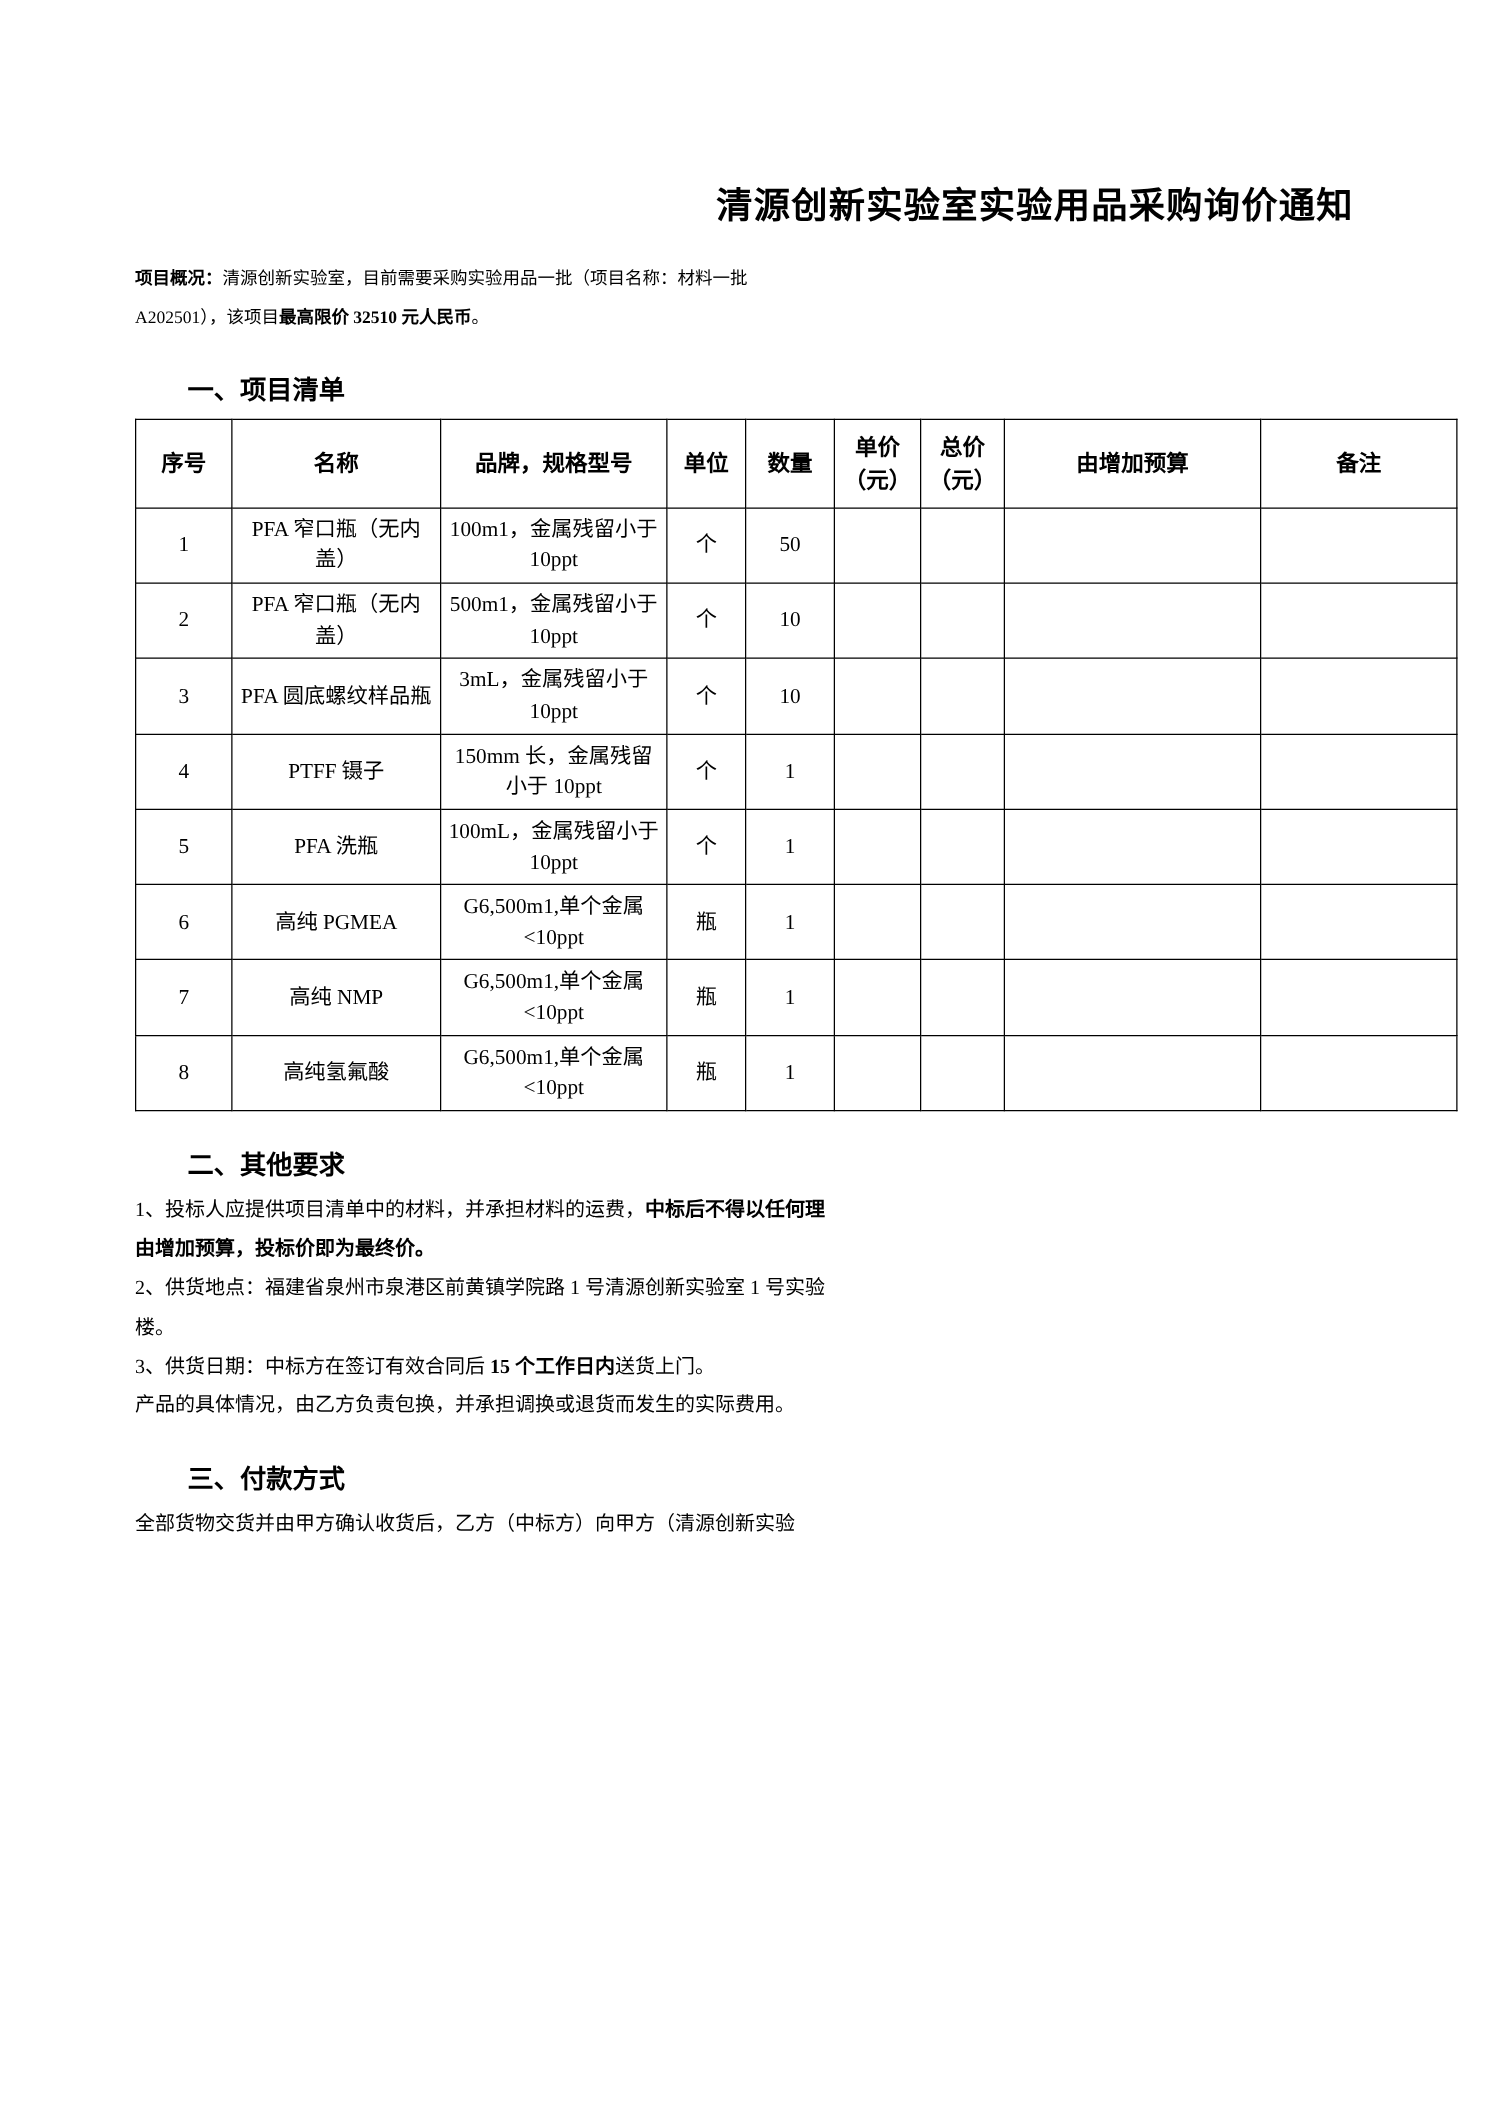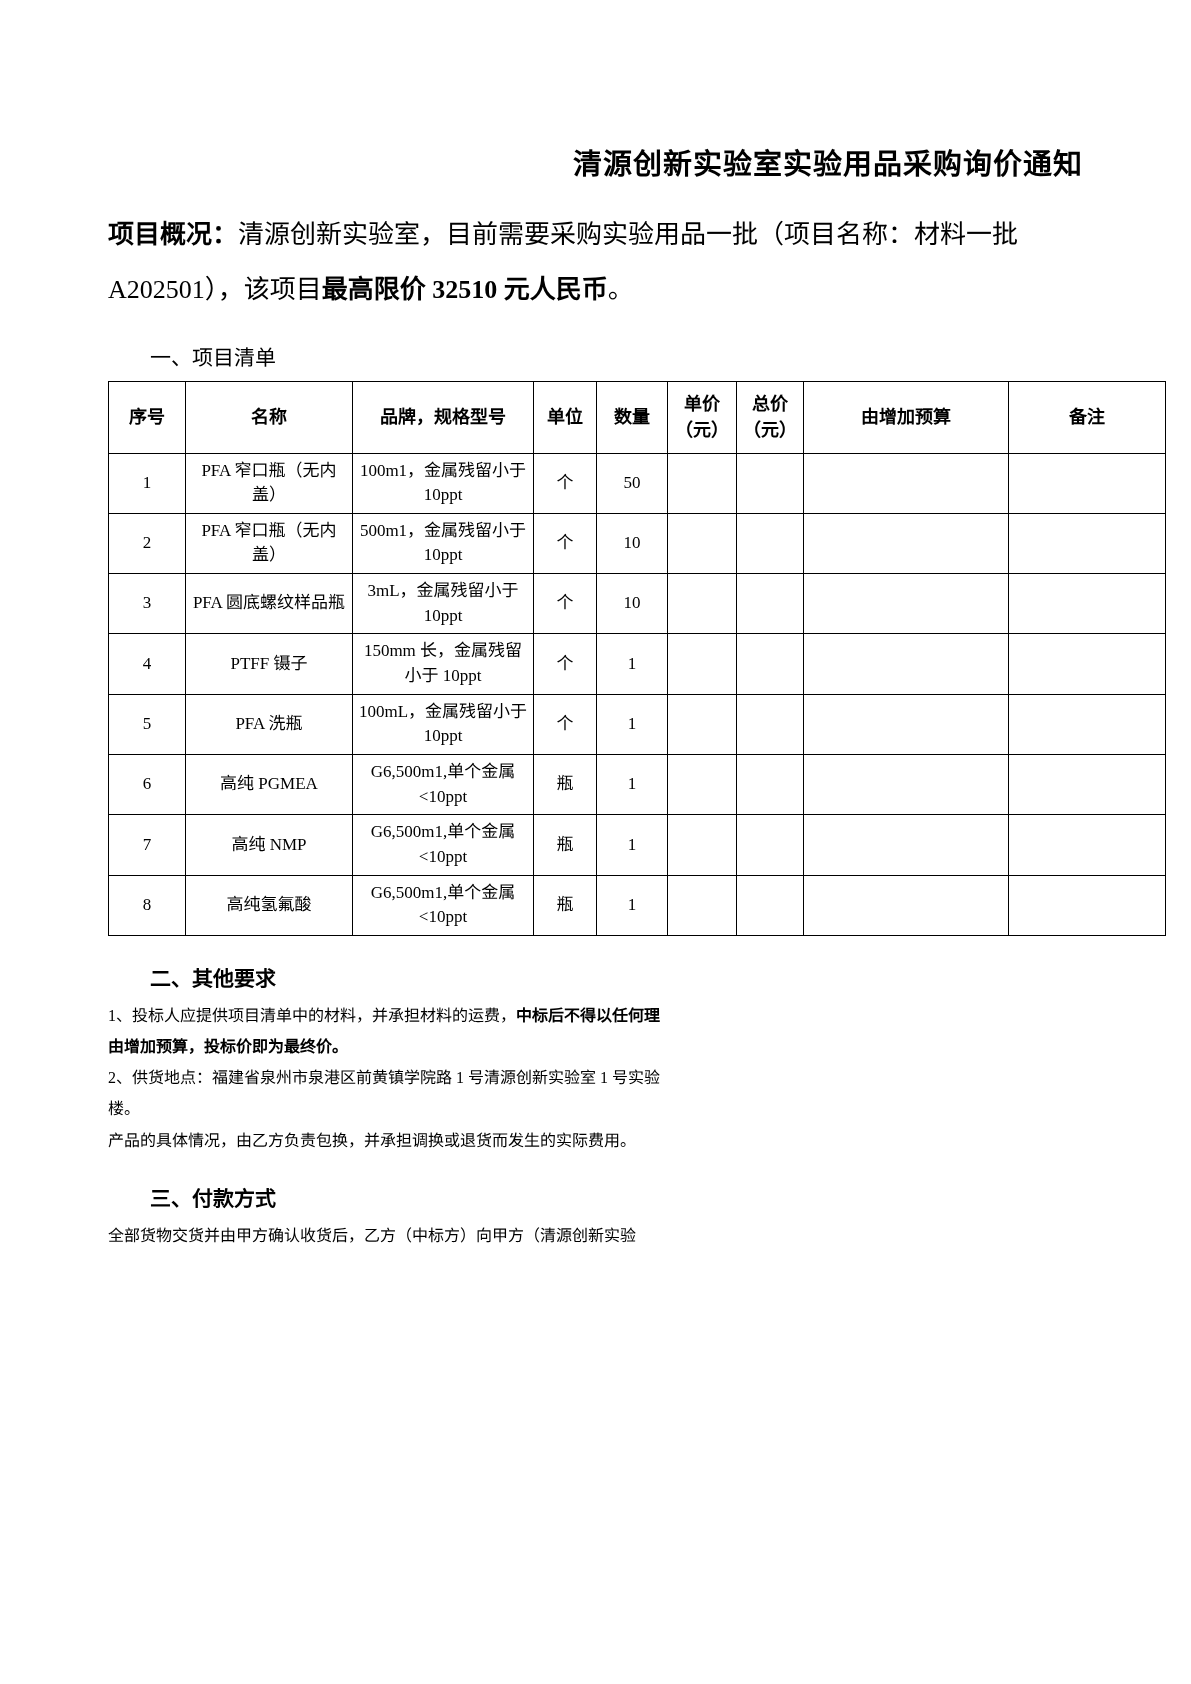--- a/index.html
+++ b/index.html
@@ -22,29 +22,29 @@
     padding: 120px 108px 60px 108px;
   }
   .doc-title {
     text-align: right;
     font-size: 29px;
     font-weight: bold;
     letter-spacing: 1px;
     margin: 20px 0 28px 0;
   }
   .para {
-    font-size: 26px;
+    font-size: 14px;
     line-height: 1.95;
     text-align: justify;
     margin: 0 0 4px 0;
   }
   .b { font-weight: bold; }
   .section-head {
     font-size: 21px;
-    font-weight: normal;
+    font-weight: bold;
     margin: 26px 0 10px 0;
     text-indent: 2em;
   }
   .section-head-2 {
     font-size: 21px;
     font-weight: bold;
     margin: 26px 0 8px 0;
     text-indent: 2em;
   }
   table.items {
@@ -248,20 +248,23 @@
     <span class="b">由增加预算，投标价即为最终价。</span>
   </p>
 
   <p class="list-para">
     <span>2、供货地点：福建省泉州市泉港区前黄镇学院路 1 号清源创新实验室 1 号实验</span>
   </p>
   <p class="list-para">
     <span>楼。</span>
   </p>
 
+  <p class="list-para">
+    <span>3、供货日期：中标方在签订有效合同后 </span><span class="b">15 个工作日内</span><span>送货上门。</span>
+  </p>
 
   <p class="list-para">
     <span>产品的具体情况，由乙方负责包换，并承担调换或退货而发生的实际费用。</span>
   </p>
 
   <h2 class="section-head-2">三、付款方式</h2>
 
   <p class="list-para indent">全部货物交货并由甲方确认收货后，乙方（中标方）向甲方（清源创新实验</p>
 
 </div>

